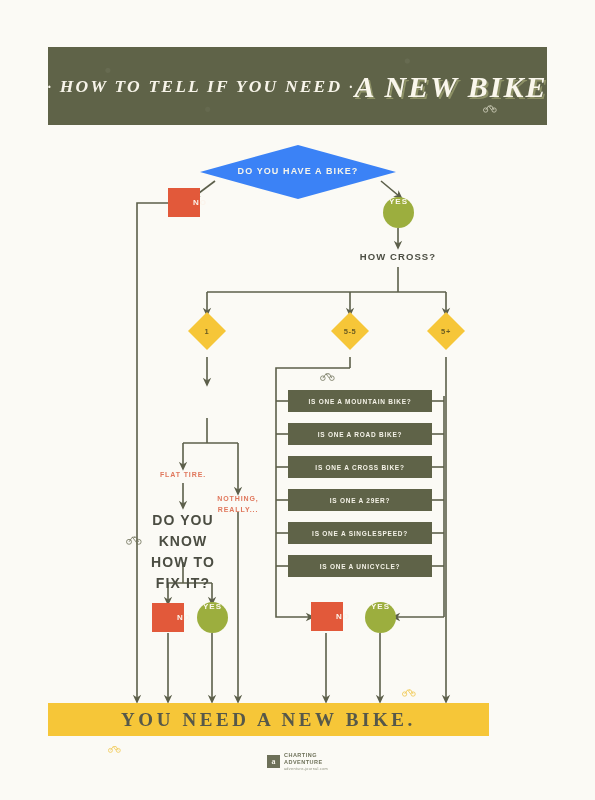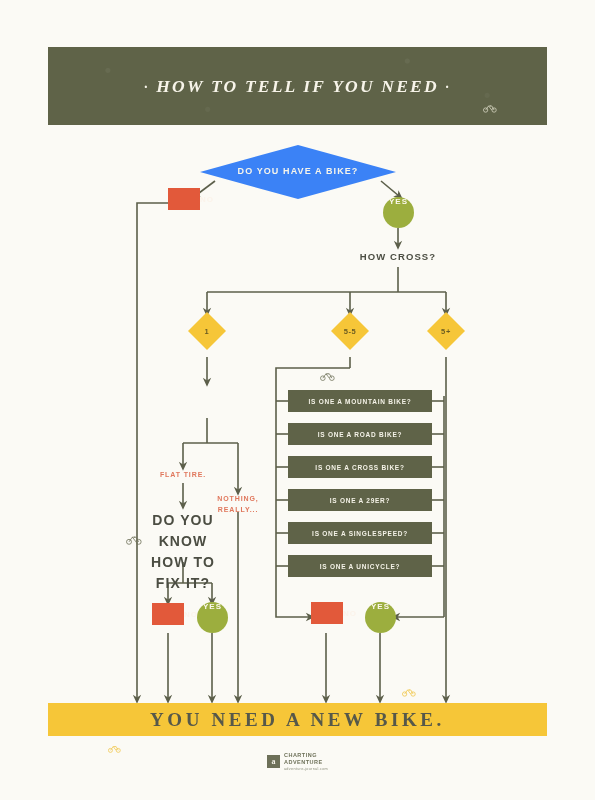--- a/index.html
+++ b/index.html
@@ -37,21 +37,21 @@
     font-family: "Liberation Serif", serif;
     font-style: italic; font-weight: bold;
     color: #faf7ec; font-size: 30px; letter-spacing: 2px;
     margin-top: 2px; white-space: nowrap; z-index:2;
     text-shadow: 2px 2px 0 #8d9166;
   }
   .tdot { font-size: 14px; vertical-align: middle; }
 
   
   .footer-banner {
-    position: absolute; left: 48px; top: 703px; width: 499px; height: 33px;
+    position: absolute; left: 48px; top: 703px; width: 441px; height: 33px;
     background: #f6c638;
     display: flex; align-items: center; justify-content: center;
   }
   .footer-text {
     font-family: "Liberation Serif", serif; font-weight: bold;
     color: #56584a; font-size: 19px; letter-spacing: 3.6px; white-space: nowrap;
   }
 
   
   .node { position: absolute; }
@@ -71,22 +71,22 @@
     width: 38px; height: 38px;
     background: #f6c638;
     clip-path: polygon(50% 0%, 100% 50%, 50% 100%, 0% 50%);
     display: flex; align-items: center; justify-content: center;
   }
   .diamond-sm-label {
     color: #6a5c22; font-size: 7.5px; font-weight: bold; letter-spacing: .6px;
   }
 
   .sq-no {
-    width: 32px; height: 22px; background: #e2593a;
-    display: flex; align-items: center;  padding-left: 32px;
+    width: 32px; height: 29px; background: #e2593a;
+    display: flex; align-items: center; justify-content: center; padding-left: 32px;
   }
   .sq-no-label { color: #fbf3ea; font-size: 8px; font-weight: bold; letter-spacing: 1px; }
 
   .circ-yes {
     width: 31px; height: 31px; border-radius: 50%; background: #9cae3e;
     display: flex; justify-content: center;
   }
   .circ-yes-label { color: #fbf7ec; font-size: 8px; font-weight: bold; letter-spacing: 1px; }
 
   .qbox {
@@ -204,20 +204,21 @@
 
     <path class="wire" d="M446,357 L446,699" marker-end="url(#ah)"></path>
   </svg>
 
   <div class="header-banner">
     <div class="title-line1">
       <span class="tdot">·</span>
       <span>HOW TO TELL IF YOU NEED</span>
       <span class="tdot">·</span>
     </div>
+    <div class="title-line2">A NEW BIKE</div>
     <span class="bike" style="left:435px; top:56px; color:#d9d8c4;">
       <svg width="14" height="10" viewBox="0 0 24 16" fill="none" stroke="currentColor" stroke-width="1.3">
         <circle cx="4.5" cy="11.5" r="3.7"></circle>
           <circle cx="19" cy="11.5" r="3.7"></circle>
         <path d="M4.5 11.5 L9.5 4.5 L15 11.5 M9.5 4.5 L13.5 4.5 M19 11.5 L15 4.5 L12 4.5"></path>
       </svg>
     </span>
   </div>
 
   <div class="node diamond-main">

